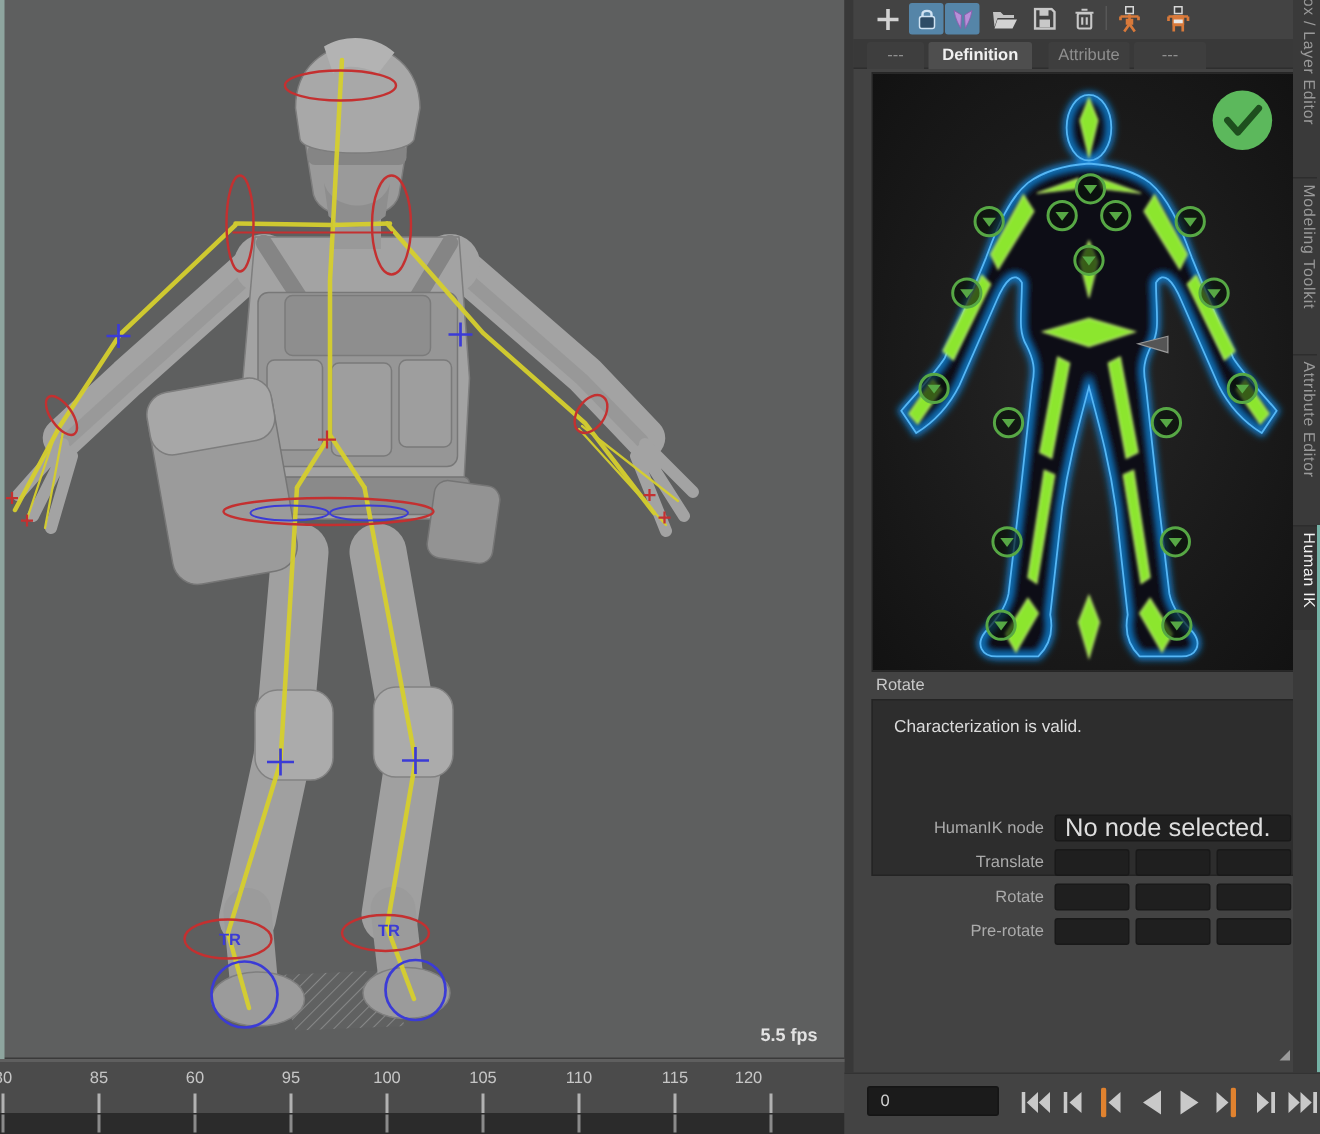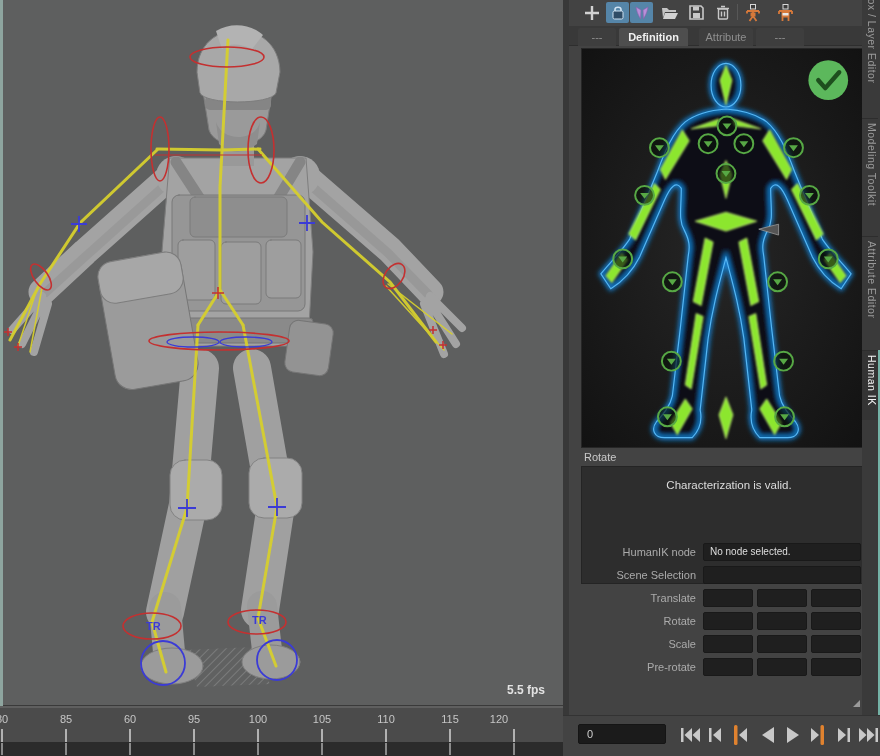--- a/index.html
+++ b/index.html
@@ -24,28 +24,28 @@
   #hik-tabs { position:absolute; left:0; top:26px; width:299px; height:20px; background:#393939; border-bottom:1px solid #2e2e2e; }
   .tab { position:absolute; top:2px; height:18px; background:#3e3e3e; color:#8f8f8f;
          font-size:11px; text-align:center; line-height:18px; border-radius:2px 2px 0 0; }
   .tab.active { background:#4e4e4e; color:#f0f0f0; font-weight:bold; }
 
   #def-view { position:absolute; left:12px; top:48px; width:283px; height:400px;
               border:1px solid #262626; background:radial-gradient(ellipse at center, #262626 0%, #1b1b1b 55%, #121212 100%); }
 
   #status-label { position:absolute; left:15px; top:451px; font-size:11px; color:#c9c9c9; }
   #status-box { position:absolute; left:12px; top:466px; width:282px; height:118px;
-                background:#2d2d2d; border:1px solid #242424;text-align:center; }
+                background:#2d2d2d; border:1px solid #242424; }
   #status-msg { padding:12px 0 0 14px; color:#dcdcdc; font-size:11.5px; }
 
   #fields { position:absolute; left:0; top:539px; width:292px; height:151px; overflow:hidden; padding-top:4px; }
   .frow { position:relative; height:18px; margin-bottom:5px; }
   .flabel { position:absolute; left:0; top:0; width:127px; text-align:right; color:#ababab; font-size:11px; line-height:18px; }
   .finput { position:absolute; top:0; height:18px; background:#1f1f1f; border:1px solid #191919; border-radius:2px;
-            color:#dedede; font-size:10px; line-height:16px; padding-left:6px; }
+            color:#dedede; font-size:17px; line-height:16px; padding-left:6px; }
   .fi-single { left:134px; width:158px; }
   .fi-a { left:134px; width:50px; } .fi-b { left:188px; width:50px; } .fi-c { left:242px; width:50px; }
 
   #vscroll { position:absolute; left:293px; top:566px; width:5px; height:144px; background:#383838; border-radius:2px; }
   #vscroll-thumb { position:absolute; left:0; top:0; width:5px; height:36px; background:#5d5d5d; border-radius:2px; }
   #resize-corner { position:absolute; left:284px; top:700px; width:0; height:0;
                    border-left:7px solid transparent; border-bottom:7px solid #9a9a9a; }
 
   
   #side-tabs { position:absolute; left:862px; top:0; width:18px; height:715px; background:#3a3a3a; }
@@ -364,37 +364,27 @@
     <div id="status-box">
       <div id="status-msg">Characterization is valid.</div>
     </div>
 
     <div id="fields">
       <div class="frow">
         <div class="flabel">HumanIK node</div>
         <div class="finput fi-single">No node selected.</div>
       </div>
       <div class="frow">
-        <div class="flabel">Scene Selection</div>
-        <div class="finput fi-single"></div>
-      </div>
-      <div class="frow">
         <div class="flabel">Translate</div>
         <div class="finput fi-a"></div>
         <div class="finput fi-b"></div>
         <div class="finput fi-c"></div>
       </div>
       <div class="frow">
         <div class="flabel">Rotate</div>
-        <div class="finput fi-a"></div>
-        <div class="finput fi-b"></div>
-        <div class="finput fi-c"></div>
-      </div>
-      <div class="frow">
-        <div class="flabel">Scale</div>
         <div class="finput fi-a"></div>
         <div class="finput fi-b"></div>
         <div class="finput fi-c"></div>
       </div>
       <div class="frow">
         <div class="flabel">Pre-rotate</div>
         <div class="finput fi-a"></div>
         <div class="finput fi-b"></div>
         <div class="finput fi-c"></div>
       </div>

